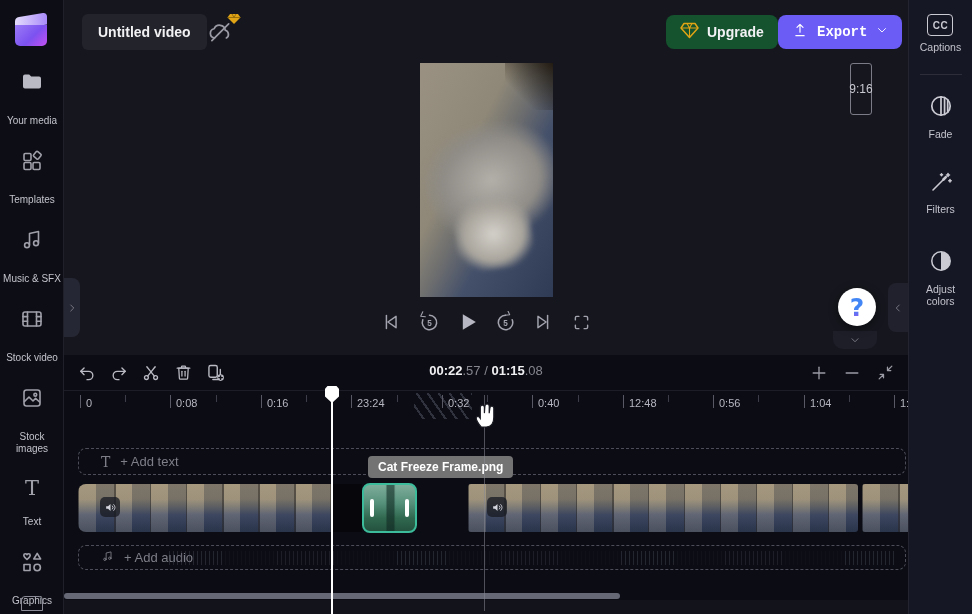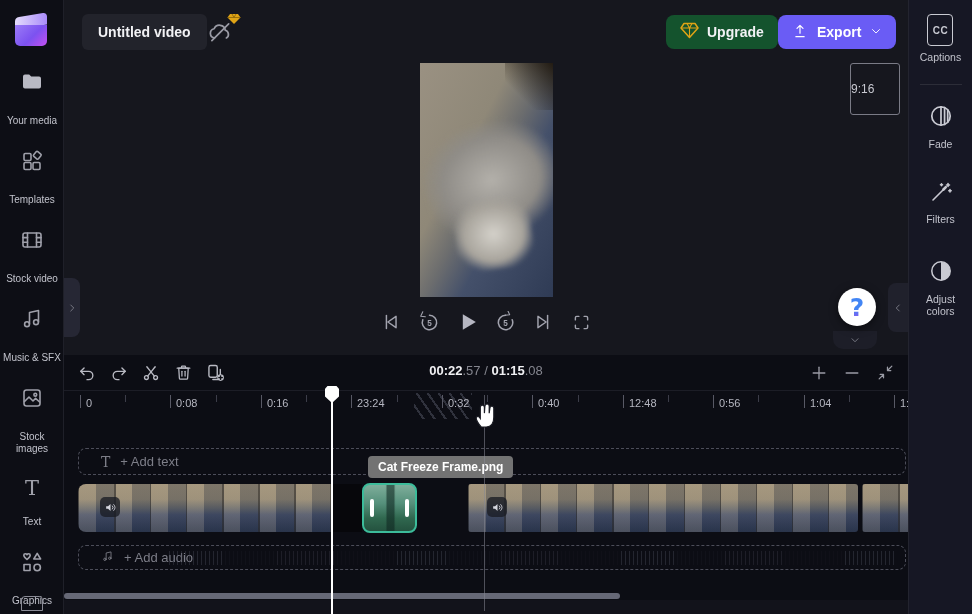--- a/index.html
+++ b/index.html
@@ -26,54 +26,54 @@
   .partial-icon { position:absolute; left:21px; top:596px; width:22px; height:15px;
     border:1.6px solid #8a8b96; border-radius:4px 4px 0 0; }
 
   
   .sidebar-right { position:absolute; right:0; top:0; width:64px; height:614px;
     background:#161724; border-left:1px solid #23242f; z-index:30;
     display:flex; flex-direction:column; align-items:center; padding-top:14px; }
   .rs-item { display:flex; flex-direction:column; align-items:center; gap:5px; color:#c9cad2;
     cursor:pointer; margin-bottom:20px; }
   .rs-item .lbl { font-size:10.5px; line-height:1.2; color:#c2c3cc; text-align:center; max-width:56px; }
-  .cc-box { width:26px; height:32px; border:1.8px solid #c9cad2; border-radius:4px;
+  .cc-box { width:26px; height:22px; border:1.8px solid #c9cad2; border-radius:4px;
     font-size:10px; font-weight:bold; display:flex; align-items:center; justify-content:center; letter-spacing:.5px; }
   .rs-divider { width:42px; height:1px; background:#2c2d38; margin:0 0 18px 0; }
 
   
   .main { position:absolute; left:64px; top:0; width:844px; height:614px; }
 
   .title-box { position:absolute; left:18px; top:14px; height:36px; padding:0 16px;
     background:#22232b; border-radius:6px; display:flex; align-items:center;
     color:#f2f2f5; font-size:14px; font-weight:bold; cursor:pointer; }
   .cloud-btn { position:absolute; left:143px; top:19px; width:26px; height:26px; color:#9a9ba5; cursor:pointer; }
   .gem-badge { position:absolute; left:163px; top:11px; width:14px; height:12px; }
 
   .upgrade-btn { position:absolute; left:602px; top:15px; height:34px; padding:0 14px;
     background:#14532d; border-radius:8px; display:flex; align-items:center; gap:8px;
     color:#f2f2f5; font-size:14px; font-weight:bold; cursor:pointer; }
   .export-btn { position:absolute; left:714px; top:15px; height:34px; padding:0 13px;
     background:#6a5cf5; border-radius:8px; display:flex; align-items:center; gap:8px;
-    color:#ffffff; font-size:14px; font-weight:bold; cursor:pointer; }
+    color:#ffffff; font-size:14px; font-weight:bold; cursor:pointer;font-family:Liberation Mono, monospace; }
 
   
   .preview { position:absolute; left:356px; top:63px; width:133px; height:234px;
     background:linear-gradient(118deg,#9a9182 0%,#8f8878 36%,#6c6d6e 50%,#44506a 64%,#2f3b55 100%);
     overflow:hidden; }
   .cat-body { position:absolute; left:4%; top:26%; width:100%; height:48%;
     background:radial-gradient(ellipse at 50% 50%, #b3b0aa 0%, #8f8c87 52%, rgba(90,88,84,0) 76%);
     transform:rotate(-16deg); filter:blur(2px); }
   .cat-head { position:absolute; left:26%; top:58%; width:58%; height:30%;
     background:radial-gradient(ellipse at 50% 50%, #d4d1ca 0%, #a8a49c 55%, rgba(120,116,110,0) 78%);
     transform:rotate(-8deg); filter:blur(2px); }
   .preview-dark-corner { position:absolute; right:0; top:0; width:36%; height:20%;
     background:linear-gradient(225deg,#221b12 0%, rgba(34,27,18,0) 70%); }
-  .ratio-badge { position:absolute; left:786px; top:63px; width:50px; height:52px;
-    border:1px solid #7a7b86; border-radius:3px; display:flex; align-items:center; 
+  .ratio-badge { position:absolute; left:786px; top:63px; width:22px; height:52px;
+    border:1px solid #7a7b86; border-radius:3px; display:flex; align-items:center; justify-content:center;
     color:#c8c9d1; font-size:12px; cursor:pointer; }
 
   
   .transport { position:absolute; left:0; top:306px; width:844px; height:32px;
     display:flex; align-items:center; justify-content:center; gap:13px; color:#a2a3ae; }
   .tbtn { width:25px; height:25px; display:flex; align-items:center; justify-content:center; cursor:pointer; }
 
   
   .help-btn { position:absolute; left:774px; top:288px; width:38px; height:38px; border-radius:50%;
     background:#ffffff; display:flex; align-items:center; justify-content:center; cursor:pointer;
@@ -182,40 +182,40 @@
               <rect x="4" y="13.5" width="7" height="7" rx="1.2"></rect>
               <rect x="13" y="13.5" width="7" height="7" rx="1.2"></rect>
               <rect x="14.2" y="3.2" width="6.2" height="6.2" rx="1.2" transform="rotate(40 17.3 6.3)"></rect>
             </svg>
         </span>
         <span class="lbl">Templates</span>
       </div>
       <div class="side-item">
         <span>
           <svg class="stroke" width="24" height="24" viewBox="0 0 24 24">
+              <path d="M9.5 17V5.5l9-2V15"></path>
+              <circle cx="7" cy="17.2" r="2.4"></circle>
+              <circle cx="16" cy="15.2" r="2.4"></circle>
+            </svg>
+        </span>
+        <span class="lbl">Music &amp; SFX</span>
+      </div>
+      <div class="side-item">
+        <span>
+          <svg class="stroke" width="24" height="24" viewBox="0 0 24 24">
               <rect x="3" y="5" width="18" height="14" rx="2"></rect>
               <line x1="7.5" y1="5" x2="7.5" y2="19"></line>
               <line x1="16.5" y1="5" x2="16.5" y2="19"></line>
               <line x1="3" y1="9.6" x2="7.5" y2="9.6"></line>
               <line x1="3" y1="14.3" x2="7.5" y2="14.3"></line>
               <line x1="16.5" y1="9.6" x2="21" y2="9.6"></line>
               <line x1="16.5" y1="14.3" x2="21" y2="14.3"></line>
             </svg>
         </span>
         <span class="lbl">Stock video</span>
-      </div>
-      <div class="side-item">
-        <span>
-          <svg class="stroke" width="24" height="24" viewBox="0 0 24 24">
-              <path d="M9.5 17V5.5l9-2V15"></path>
-              <circle cx="7" cy="17.2" r="2.4"></circle>
-              <circle cx="16" cy="15.2" r="2.4"></circle>
-            </svg>
-        </span>
-        <span class="lbl">Music &amp; SFX</span>
       </div>
       <div class="side-item">
         <span>
           <svg class="stroke" width="24" height="24" viewBox="0 0 24 24">
               <rect x="4" y="4" width="16" height="16" rx="2.5"></rect>
               <circle cx="15.3" cy="8.7" r="1.4"></circle>
               <path d="M4.5 15.5l4.5-4.5 4 4 2.6-2.6 4 3.6"></path>
             </svg>
         </span>
         <span class="lbl">Stock images</span>

